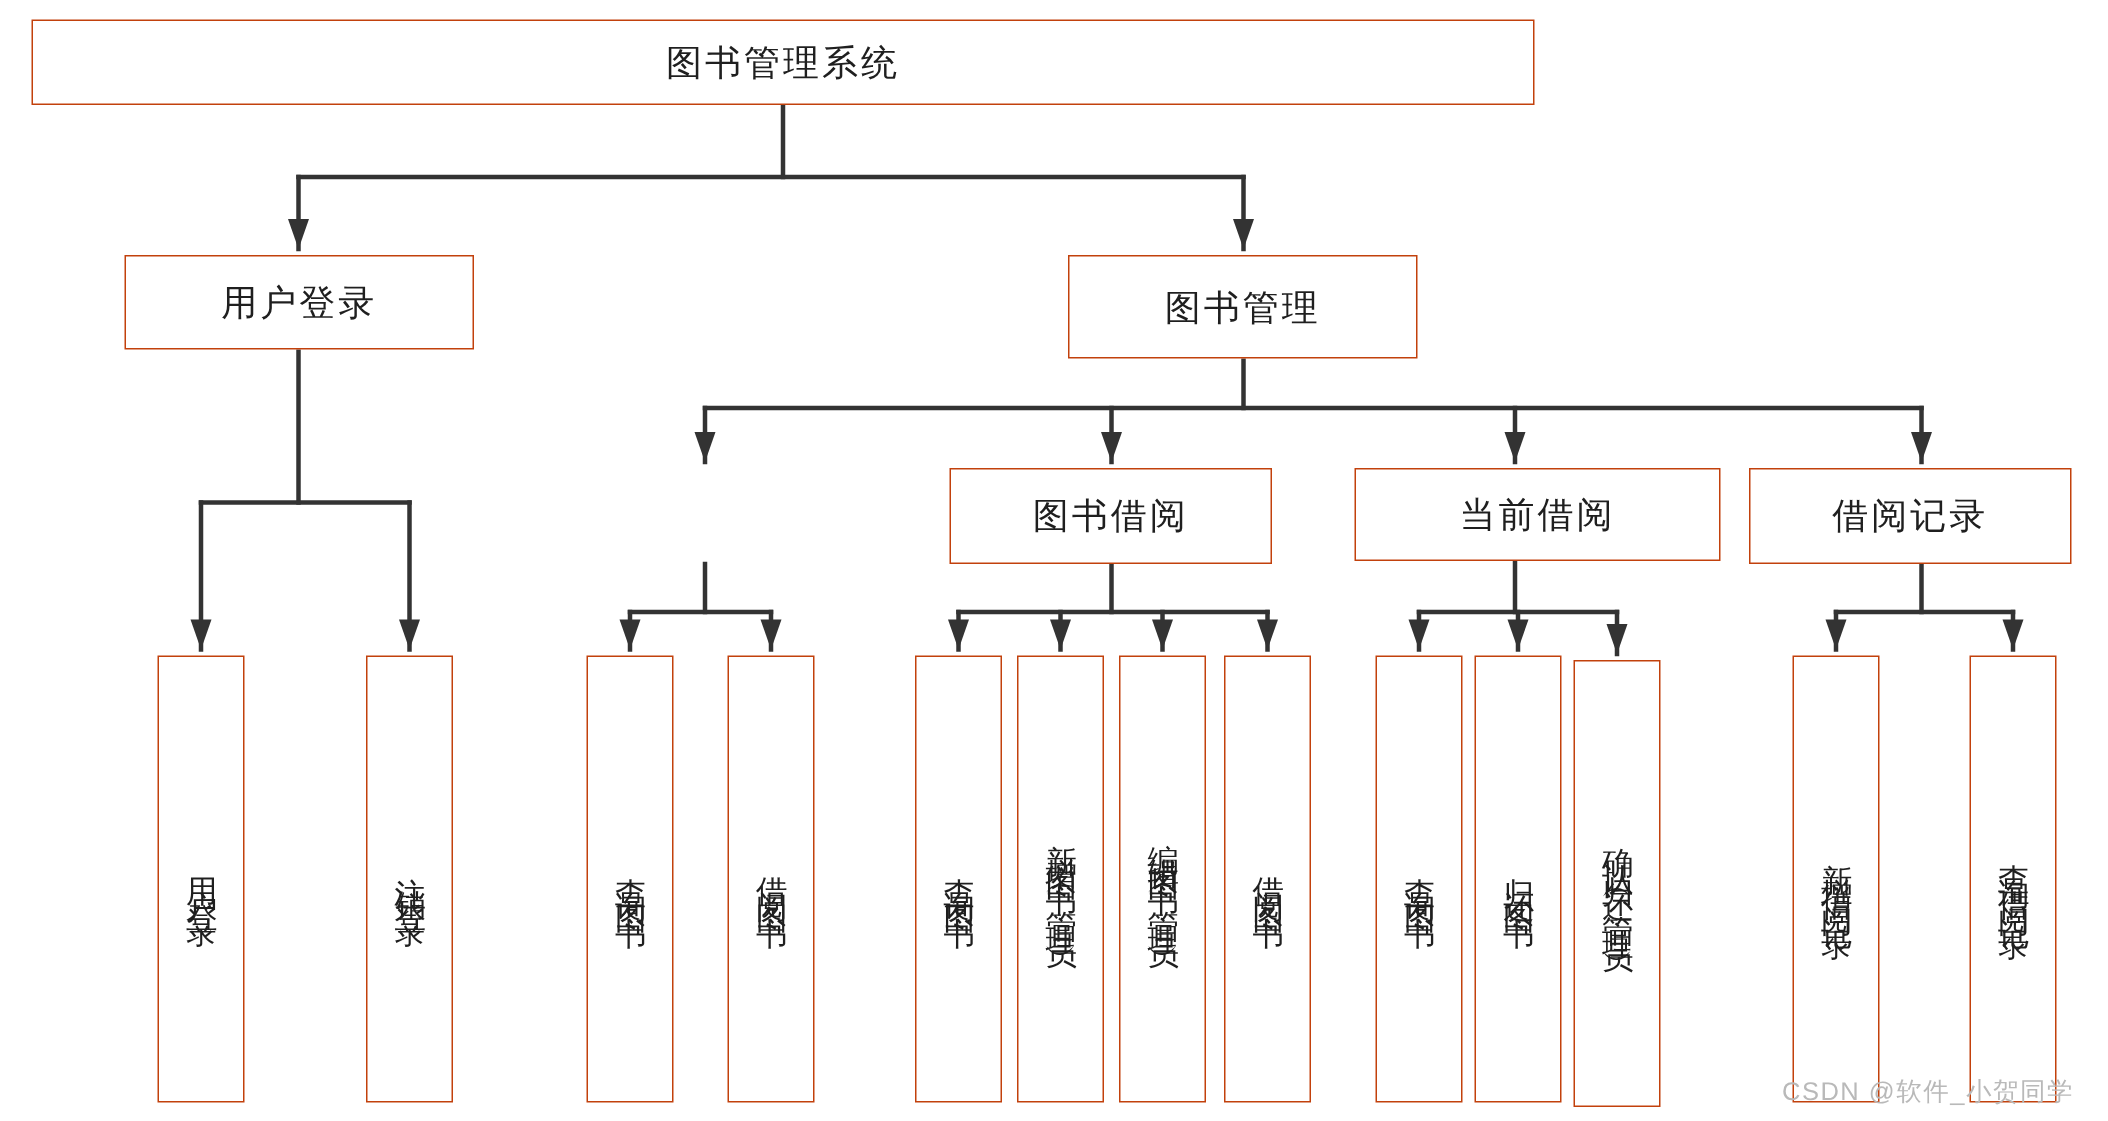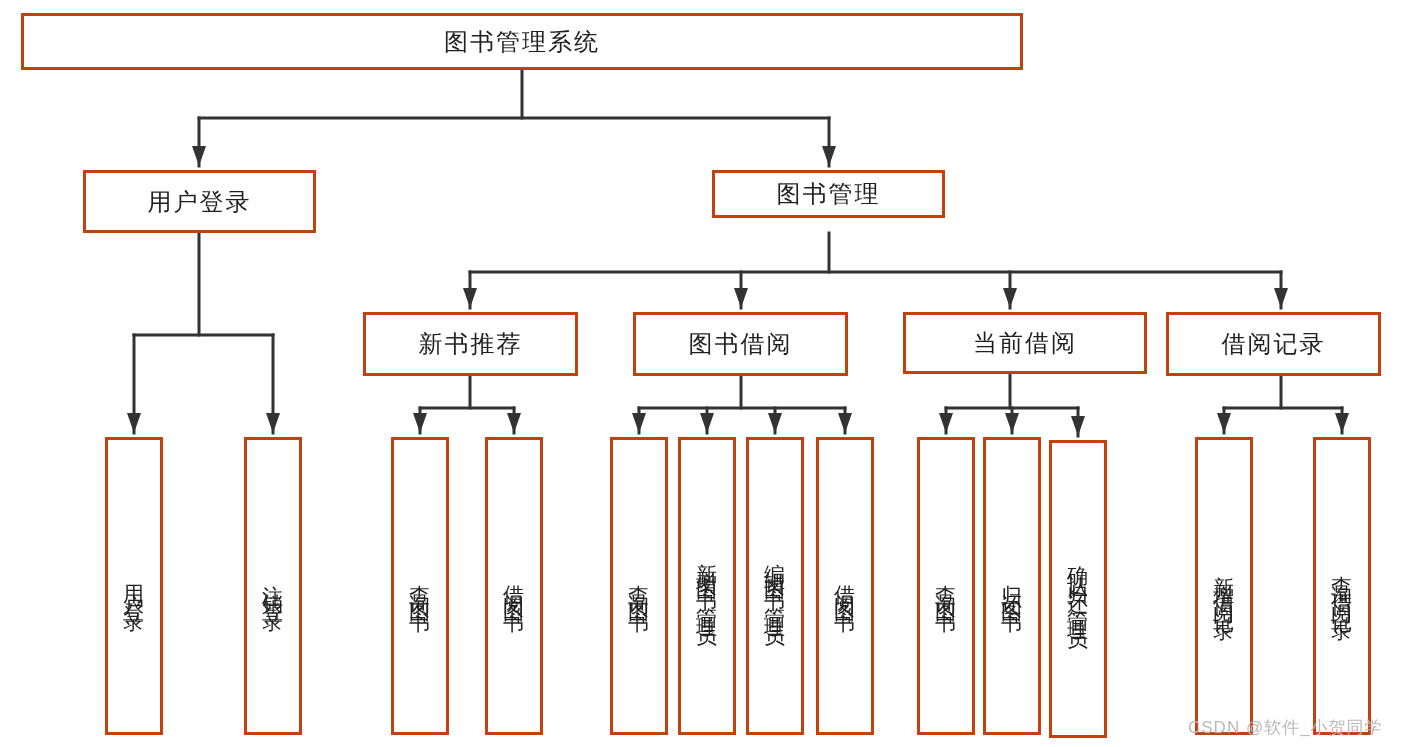--- a/index.html
+++ b/index.html
@@ -23,21 +23,21 @@
   }
   .wire {
     stroke: #333333;
     stroke-width: 3;
     fill: none;
     stroke-linecap: square;
   }
   .box {
     position: absolute;
     box-sizing: border-box;
-    border: 3px solid #c2410c;
+    border: 1px solid #c2410c;
     background: #ffffff;
     display: flex;
     align-items: center;
     justify-content: center;
     color: #1f1f1f;
   }
   .h-label {
     font-size: 24px;
     letter-spacing: 2px;
     white-space: nowrap;
@@ -119,27 +119,24 @@
     <path class="wire" d="M1342 408 V 433" marker-end="url(#ah)"></path>
   </svg>
 
   <div class="box" style="left:21px; top:13px; width:1002px; height:57px;">
     <span class="root-label">图书管理系统</span>
   </div>
 
   <div class="box" style="left:83px; top:170px; width:233px; height:63px;">
     <span class="h-label">用户登录</span>
   </div>
-  <div class="box" style="left:712px; top:170px; width:233px; height:48px;">
+  <div class="box" style="left:712px; top:170px; width:233px; height:69px;">
     <span class="h-label">图书管理</span>
   </div>
 
-  <div class="box" style="left:363px; top:312px; width:215px; height:64px;">
-    <span class="h-label">新书推荐</span>
-  </div>
   <div class="box" style="left:633px; top:312px; width:215px; height:64px;align-items:center;">
     <span class="h-label">图书借阅</span>
   </div>
   <div class="box" style="left:903px; top:312px; width:244px; height:62px;">
     <span class="h-label">当前借阅</span>
   </div>
   <div class="box" style="left:1166px; top:312px; width:215px; height:64px;justify-content:center;">
     <span class="h-label">借阅记录</span>
   </div>
 

